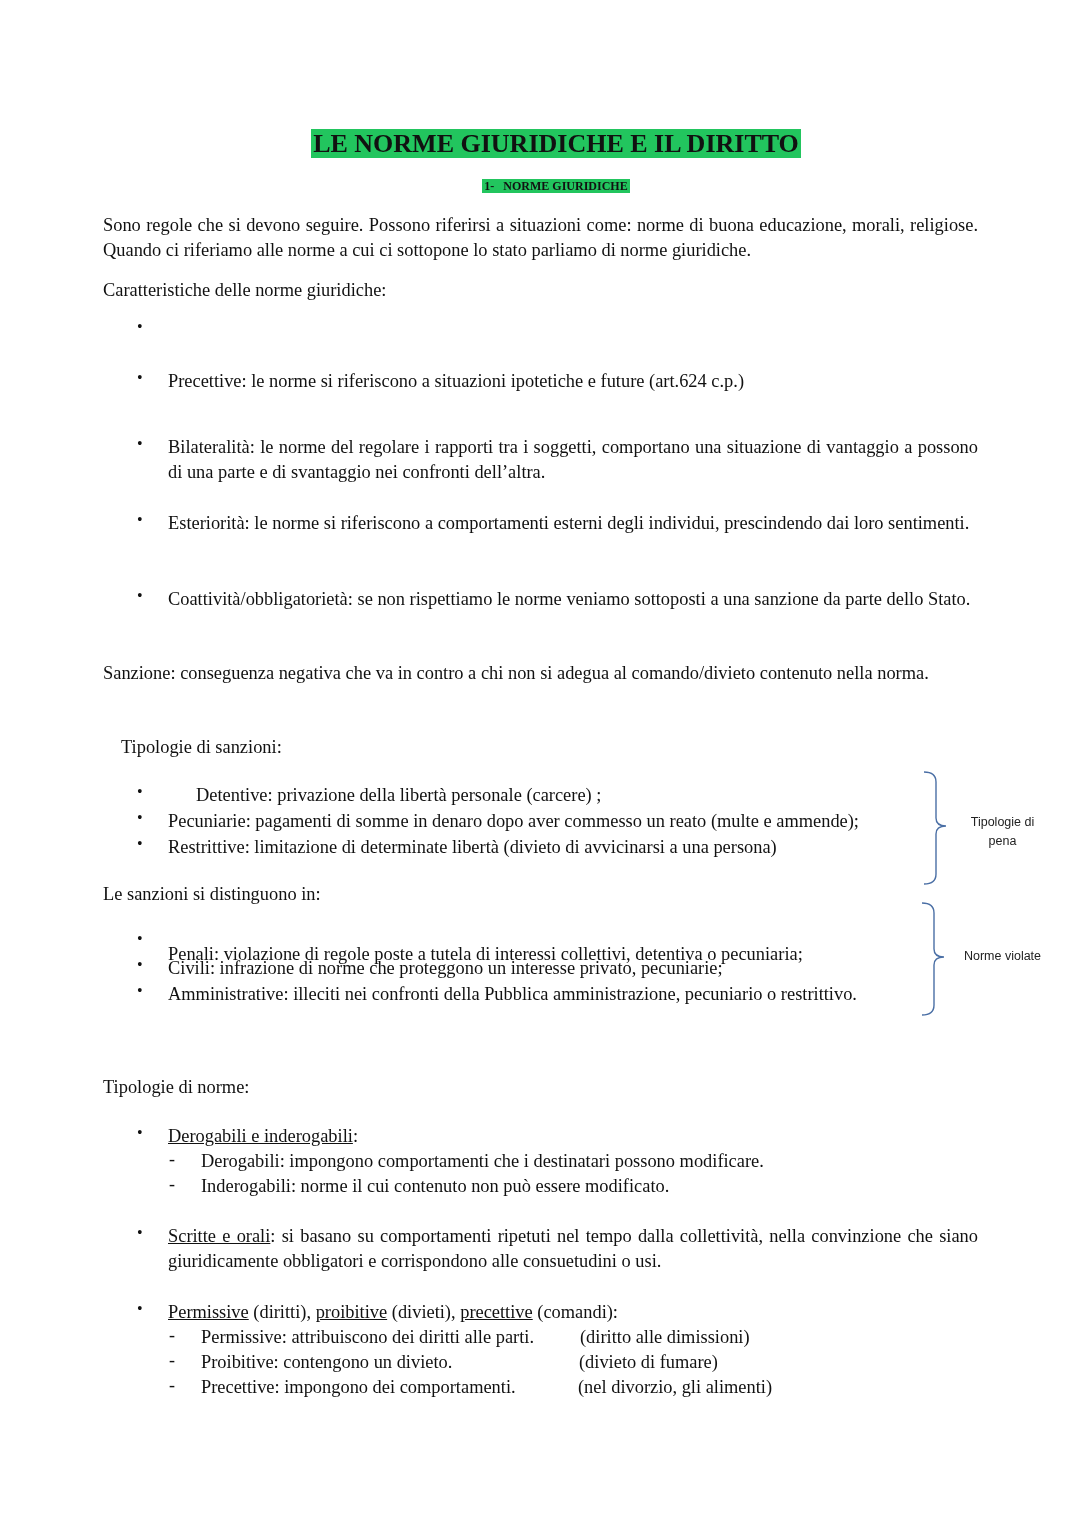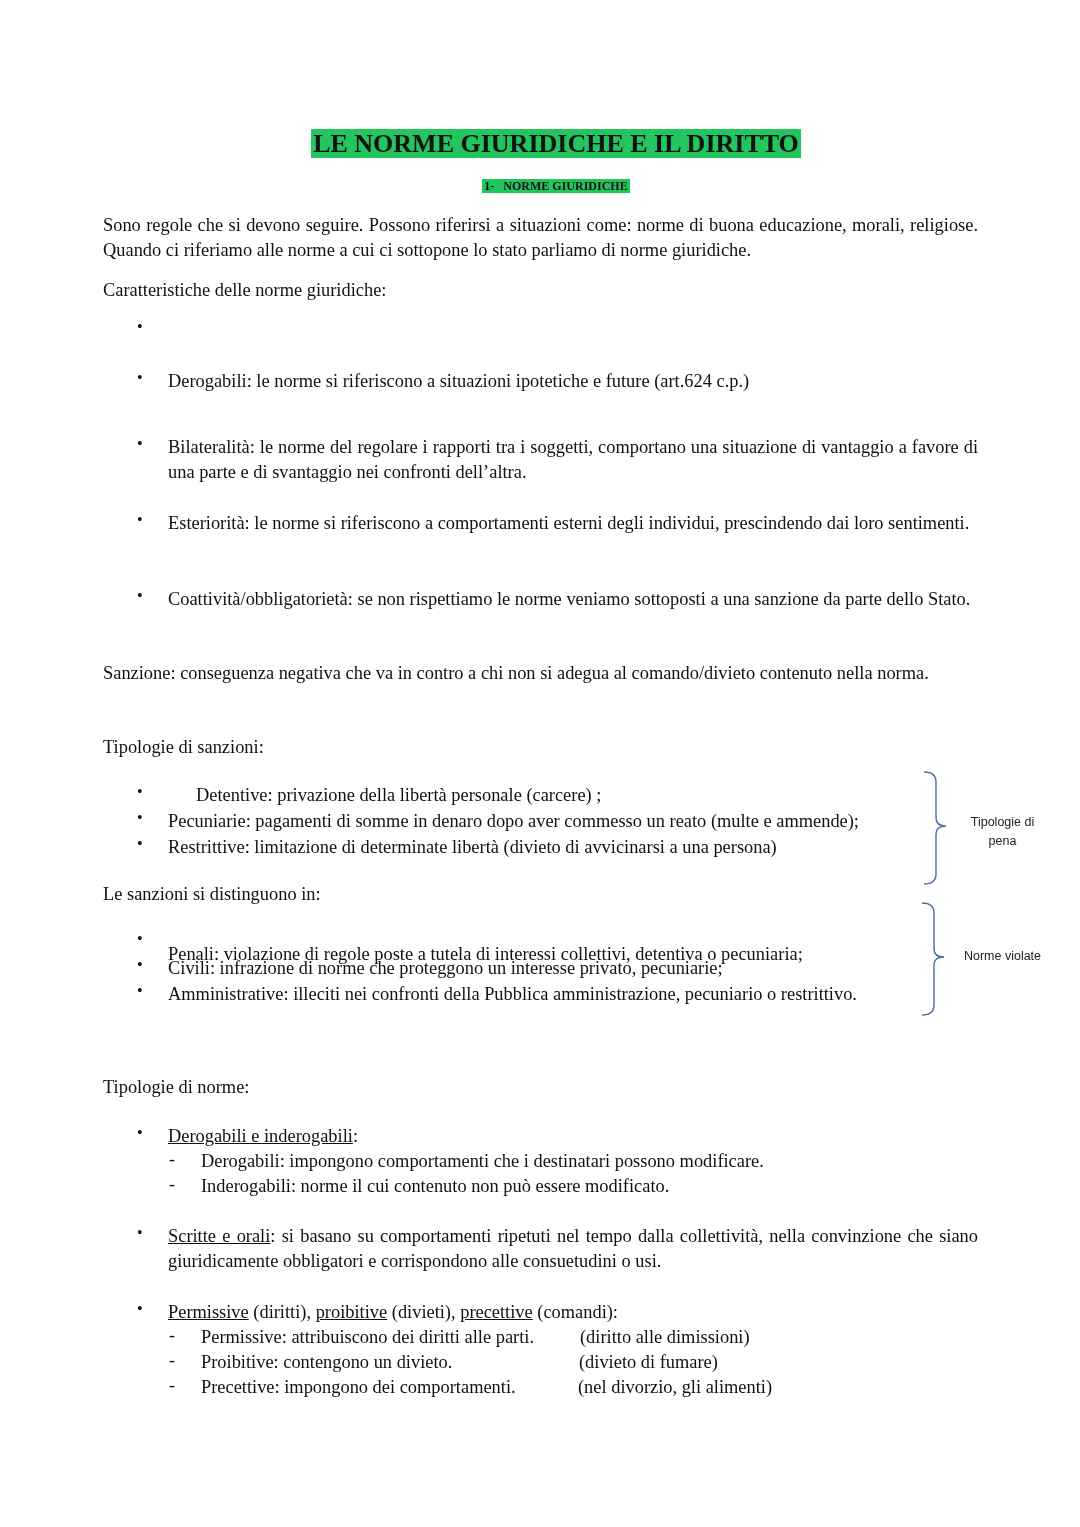--- a/index.html
+++ b/index.html
@@ -33,34 +33,34 @@
   <div class="abs title"><span class="hl">LE NORME GIURIDICHE E IL DIRITTO</span></div>
   <div class="abs subtitle"><span class="hl" style="white-space:pre;">1-   NORME GIURIDICHE</span></div>
 
   <div class="abs txt para" style="top:213px;">Sono regole che si devono seguire. Possono riferirsi a situazioni come: norme di buona educazione, morali, religiose. Quando ci riferiamo alle norme a cui ci sottopone lo stato parliamo di norme giuridiche.</div>
 
   <div class="abs txt b" style="left:103px; top:278px;">Caratteristiche delle norme giuridiche:</div>
 
   <span class="bullet" style="top:318px;">•</span>
 
   <span class="bullet" style="top:369px;">•</span>
-  <div class="item" style="top:369px;"><span class="b">Derogabili:</span><span> le norme si riferiscono a situazioni ipotetiche e future (art.624 c.p.)</span></div>
+  <div class="item" style="top:369px;"><span class="b">Precettive:</span><span> le norme si riferiscono a situazioni ipotetiche e future (art.624 c.p.)</span></div>
 
   <span class="bullet" style="top:435px;">•</span>
-  <div class="item" style="top:435px;"><span class="b">Bilateralità:</span><span> le norme del regolare i rapporti tra i soggetti, comportano una situazione di vantaggio a favore di una parte e di svantaggio nei confronti dell’altra.</span></div>
+  <div class="item" style="top:435px;"><span class="b">Bilateralità:</span><span> le norme del regolare i rapporti tra i soggetti, comportano una situazione di vantaggio a possono di una parte e di svantaggio nei confronti dell’altra.</span></div>
 
   <span class="bullet" style="top:511px;">•</span>
   <div class="item" style="top:511px;"><span class="b">Esteriorità</span><span>: le norme si riferiscono a comportamenti esterni degli individui, prescindendo dai loro sentimenti.</span></div>
 
   <span class="bullet" style="top:587px;">•</span>
   <div class="item" style="top:587px;"><span class="b">Coattività/obbligatorietà:</span><span> se non rispettiamo le norme veniamo sottoposti a una sanzione da parte dello Stato.</span></div>
 
   <div class="abs txt para" style="top:661px;"><span class="b">Sanzione</span><span>: conseguenza negativa che va in contro a chi non si adegua al comando/divieto contenuto nella norma.</span></div>
 
-  <div class="abs txt b" style="left:103px; top:735px;">Tipologie di sanzioni:</div>
+  <div class="abs txt b" style="left:121px; top:735px;">Tipologie di sanzioni:</div>
 
   <span class="bullet" style="top:783px;">•</span>
   <div class="item" style="top:783px; white-space:nowrap;margin-left:28px;"><span class="b">Detentive</span><span>: privazione della libertà personale (carcere) ;</span></div>
 
   <span class="bullet" style="top:809px;">•</span>
   <div class="item" style="top:809px; white-space:nowrap;"><span class="b">Pecuniarie</span><span>: pagamenti di somme in denaro dopo aver commesso un reato (multe e ammende);</span></div>
 
   <span class="bullet" style="top:835px;">•</span>
   <div class="item" style="top:835px; white-space:nowrap;"><span class="b">Restrittive</span><span>: limitazione di determinate libertà (divieto di avvicinarsi a una persona)</span></div>
 

